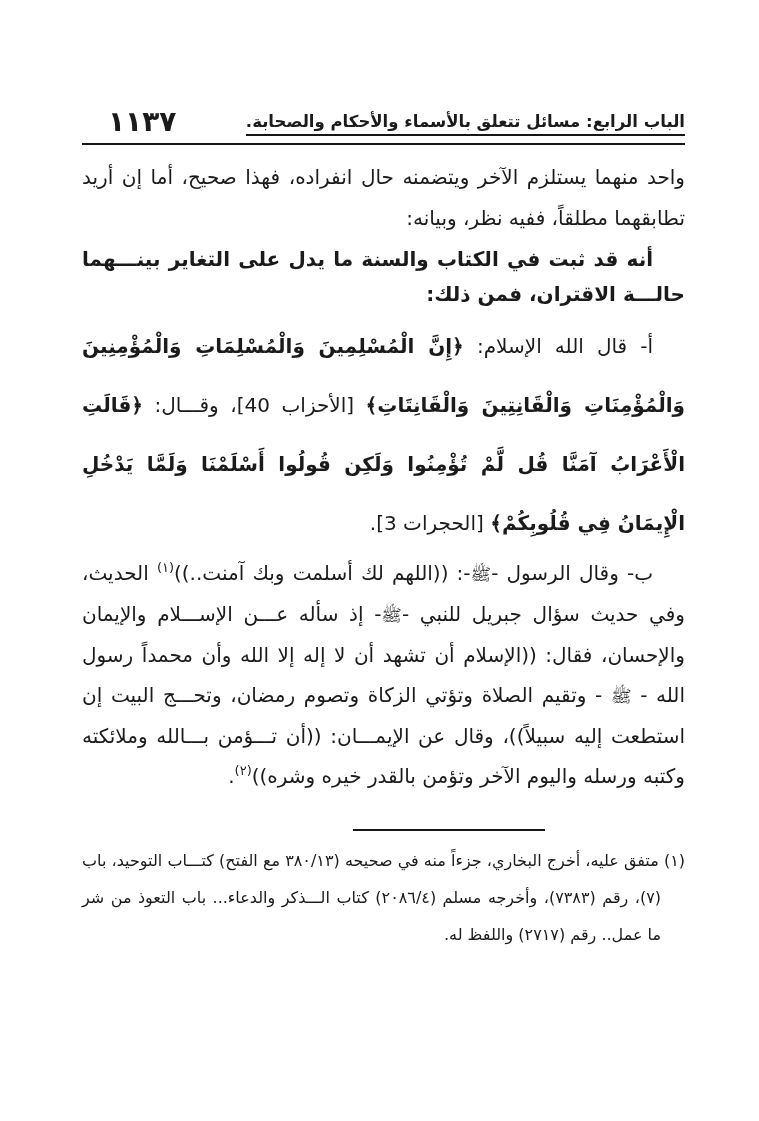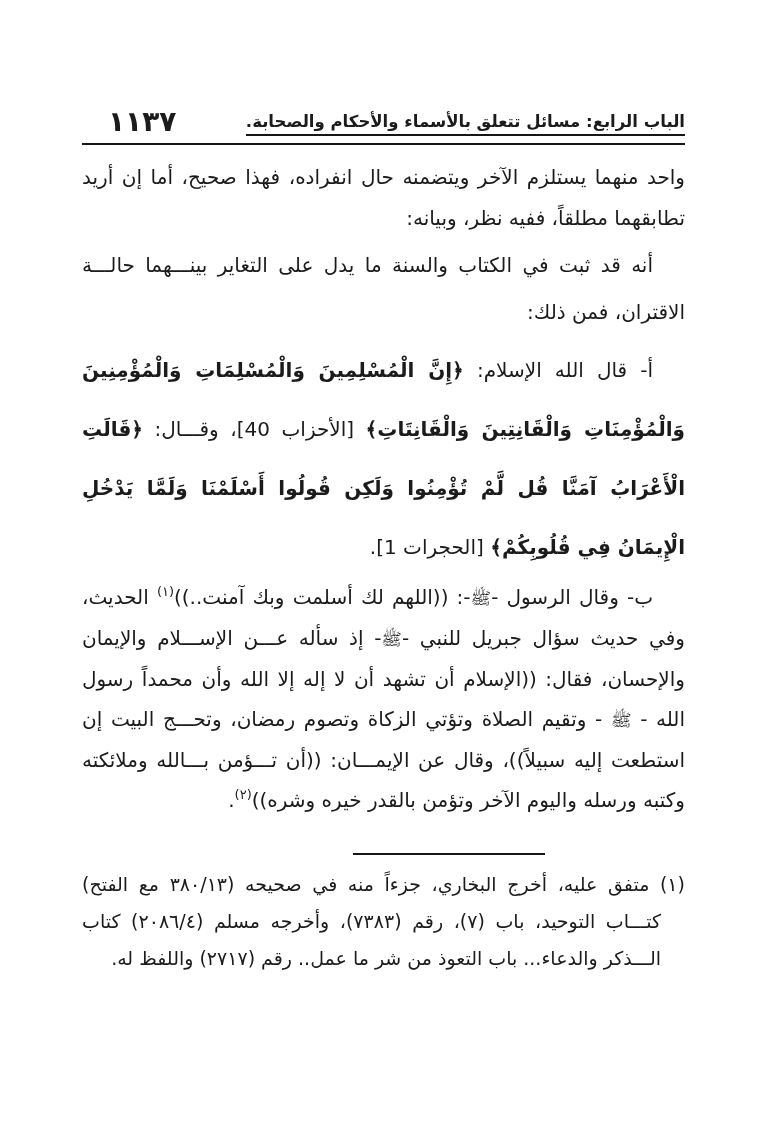--- a/index.html
+++ b/index.html
@@ -46,21 +46,21 @@
   .body-text {
     margin-top: 12px;
     font-size: 20px;
     text-align: justify;
     text-align-last: right;
   }
   .para {
     line-height: 41px;
   }
   .para-indent { text-indent: 32px; }
-  .para-thabat { line-height: 47px; margin-top: 3px; }
+  .para-thabat { line-height: 35px; margin-top: 3px; font-weight: bold; }
   .para-quran  { line-height: 59px; margin-top: 5px; }
   .para-hadith { line-height: 40px; }
   .quran {
     font-weight: bold;
     font-size: 20px;
   }
   .saw { font-size: 17px; }
   .fn-marker {
     font-size: 13px;
     vertical-align: super;
@@ -68,21 +68,21 @@
   }
   
   .footnote-separator {
     width: 192px;
     border-top: 2px solid #161616;
     margin-top: 33px;
     margin-right: 140px;
   }
   .footnotes {
     margin-top: 11px;
-    font-size: 19px;
+    font-size: 16px;
     text-align: justify;
     text-align-last: right;
   }
   .footnote {
     line-height: 37px;
     padding-right: 24px;
     text-indent: -24px; 
   }
 </style>
 </head>
@@ -99,21 +99,21 @@
 
     <p class="para">
       <span>واحد منهما يستلزم الآخر ويتضمنه حال انفراده،  فهذا صحيح، أما إن أريد تطابقهما  مطلقاً، ففيه نظر، وبيانه:</span>
     </p>
 
     <p class="para para-thabat para-indent">
       <span>أنه قد ثبت في الكتاب والسنة ما يدل على التغاير بينـــهما حالـــة الاقتران، فمن ذلك:</span>
     </p>
 
     <p class="para para-quran para-indent">
-      <span>أ- قال الله الإسلام: </span><span class="quran">﴿إِنَّ الْمُسْلِمِينَ وَالْمُسْلِمَاتِ وَالْمُؤْمِنِينَ وَالْمُؤْمِنَاتِ وَالْقَانِتِينَ وَالْقَانِتَاتِ﴾</span><span> [الأحزاب 40]، وقـــال: </span><span class="quran">﴿قَالَتِ الْأَعْرَابُ آمَنَّا قُل لَّمْ تُؤْمِنُوا وَلَكِن قُولُوا أَسْلَمْنَا وَلَمَّا يَدْخُلِ الْإِيمَانُ فِي قُلُوبِكُمْ﴾</span><span> [الحجرات 1].</span>
+      <span>أ- قال الله الإسلام: </span><span class="quran">﴿إِنَّ الْمُسْلِمِينَ وَالْمُسْلِمَاتِ وَالْمُؤْمِنِينَ وَالْمُؤْمِنَاتِ وَالْقَانِتِينَ وَالْقَانِتَاتِ﴾</span><span> [الأحزاب 40]، وقـــال: </span><span class="quran">﴿قَالَتِ الْأَعْرَابُ آمَنَّا قُل لَّمْ تُؤْمِنُوا وَلَكِن قُولُوا أَسْلَمْنَا وَلَمَّا يَدْخُلِ الْإِيمَانُ فِي قُلُوبِكُمْ﴾</span><span> [الحجرات 3].</span>
     </p>
 
     <p class="para para-hadith para-indent">
       <span>ب- وقال الرسول -</span><span class="saw">ﷺ</span><span>-: ((اللهم لك أسلمت وبك آمنت..))</span><span class="fn-marker">(١)</span><span> الحديث، وفي حديث سؤال جبريل للنبي -</span><span class="saw">ﷺ</span><span>- إذ سأله عـــن الإســـلام والإيمان والإحسان، فقال: ((الإسلام أن تشهد أن لا إله إلا الله وأن محمداً رسول الله - </span><span class="saw">ﷺ</span><span> - وتقيم الصلاة وتؤتي الزكاة وتصوم رمضان، وتحـــج البيت إن استطعت إليه سبيلاً))، وقال عن الإيمـــان: ((أن تـــؤمن بـــالله وملائكته وكتبه ورسله واليوم الآخر وتؤمن بالقدر خيره وشره))</span><span class="fn-marker">(٢)</span><span>.</span>
     </p>
 
   </div>
 
   <div class="footnote-separator"></div>
 

